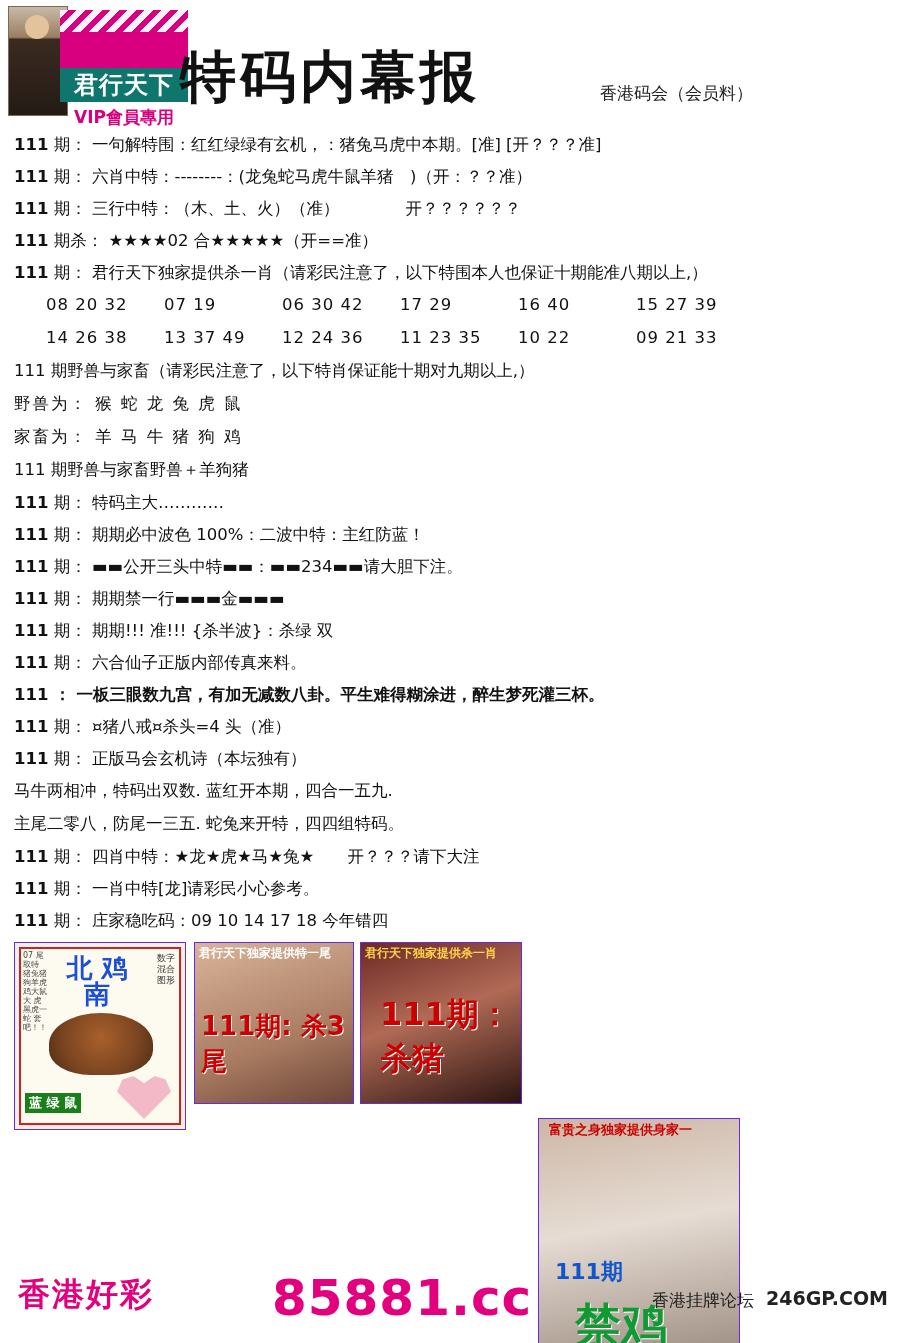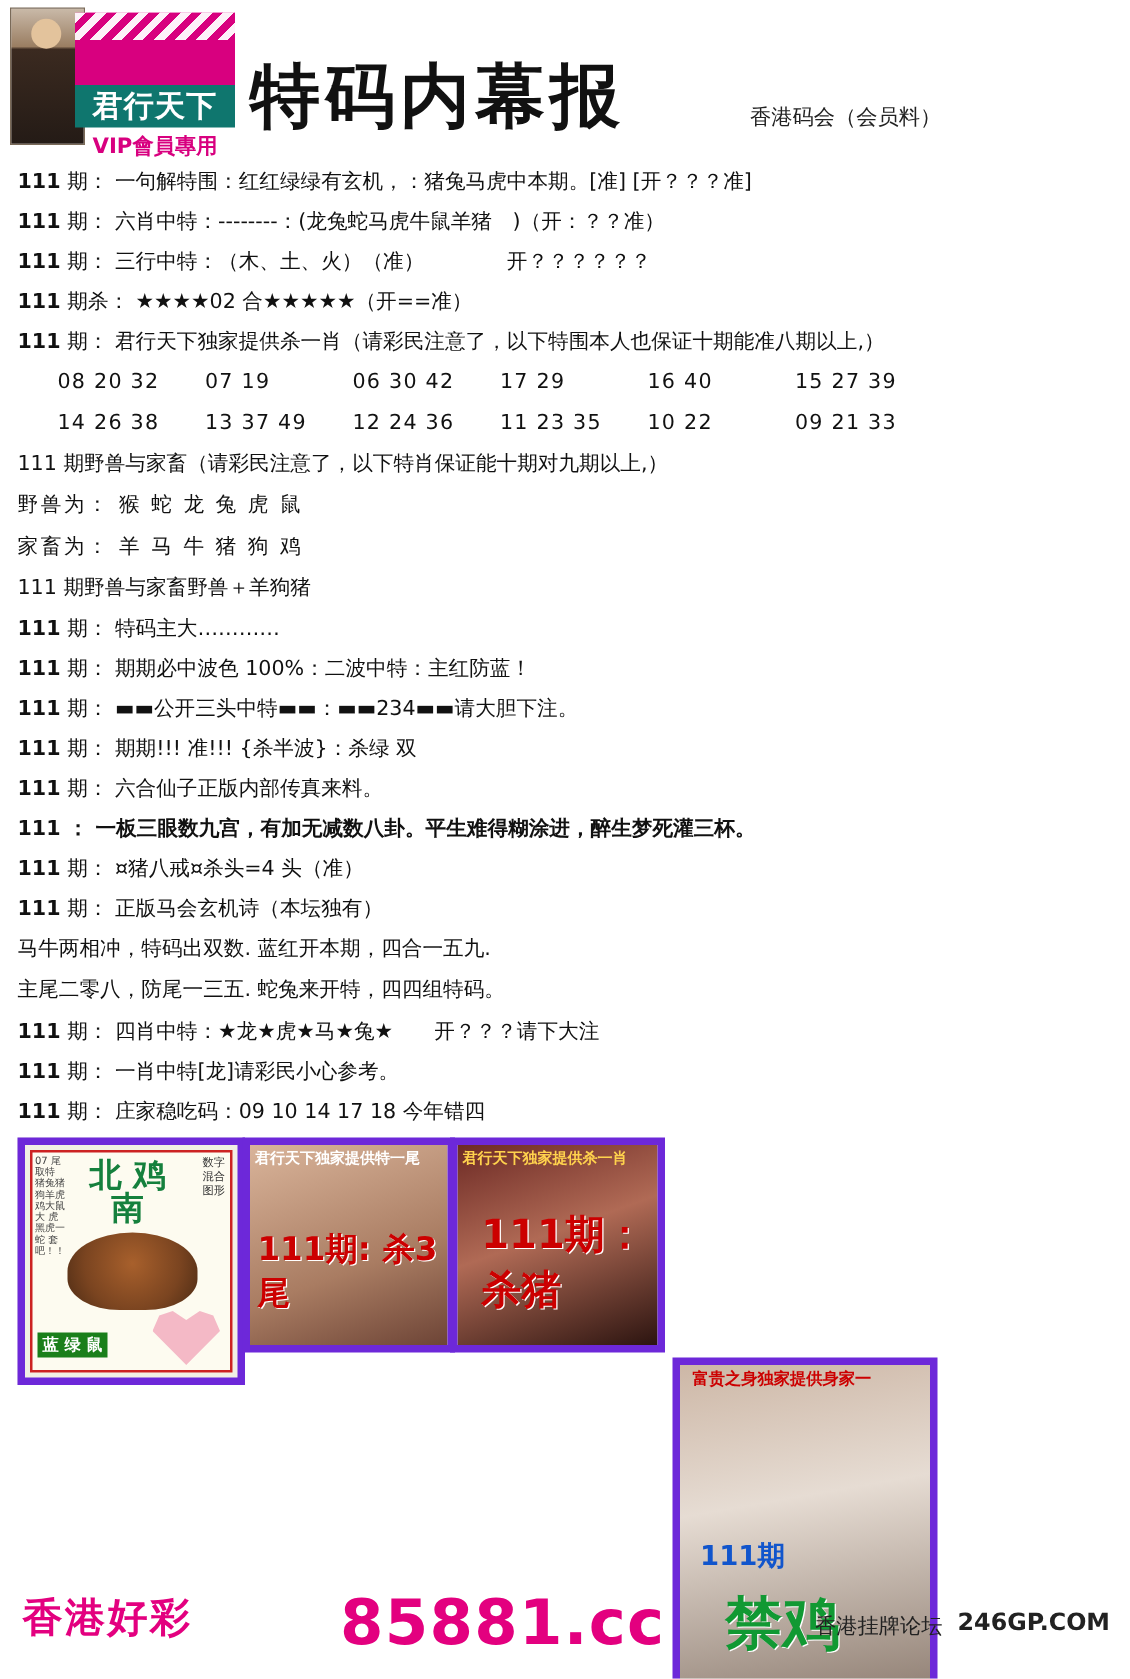--- a/index.html
+++ b/index.html
@@ -56,21 +56,20 @@
   }
   .logo-vip{
     position:absolute;left:52px;top:98px;width:128px;height:26px;
     color:#d8007f;font-size:17px;font-weight:bold;line-height:26px;text-align:center;
   }
   .title-main{
     position:absolute;left:180px;top:40px;
     font-size:56px;font-weight:bold;letter-spacing:4px;
     color:#111;
     font-family:"DejaVu Sans","Liberation Sans",sans-serif;
-    margin-left:20px;
   }
   .title-sub{
     position:absolute;left:600px;top:82px;
     font-size:17px;color:#222;
   }
 
   
   .content{
     position:relative;
     padding:0 0 0 0;
@@ -104,28 +103,28 @@
   }
 
   
   .imgstrip{
     position:relative;
     height:200px;
     margin-top:6px;
   }
   .card{
     position:absolute;
-    border:6px solid #6d28d9;
+    border:1px solid #6d28d9;
     overflow:hidden;
   }
   
   .c1{left:14px;top:0;width:170px;height:186px;background:#f2efe4;}
   .c1 .frame{position:absolute;inset:4px;border:2px solid #c22;background:#fdfbf0;}
   .c1 .big{
-    position:absolute;left:46px;top:12px;color:#15803d;font-size:26px;font-weight:bold;line-height:26px;
+    position:absolute;left:46px;top:12px;color:#1d4ed8;font-size:26px;font-weight:bold;line-height:26px;
     text-align:center;width:72px;
   }
   .c1 .fox{
     position:absolute;left:34px;top:70px;width:104px;height:62px;border-radius:50% 50% 40% 40%;
     background:radial-gradient(circle at 50% 40%,#a8602c 0%,#7a4420 60%,#4a2a14 100%);
   }
   .c1 .tag{
     position:absolute;left:10px;bottom:16px;background:#1a7f1a;color:#fff;font-size:13px;
     padding:1px 4px;font-weight:bold;
   }
@@ -259,20 +258,25 @@
     </div>
     <div class="line">
       <span class="per">111</span>
       <span>期：</span>
       <span>期期必中波色 100%：二波中特：主红防蓝！</span>
     </div>
     <div class="line">
       <span class="per">111</span>
       <span>期：</span>
       <span>▬▬公开三头中特▬▬：▬▬234▬▬请大胆下注。</span>
+    </div>
+    <div class="line">
+      <span class="per">111</span>
+      <span>期：</span>
+      <span>期期禁一行▬▬▬金▬▬▬</span>
     </div>
     <div class="line">
       <span class="per">111</span>
       <span>期：</span>
       <span>期期!!! 准!!! {杀半波}：杀绿  双</span>
     </div>
     <div class="line">
       <span class="per">111</span>
       <span>期：</span>
       <span>六合仙子正版内部传真来料。</span>

